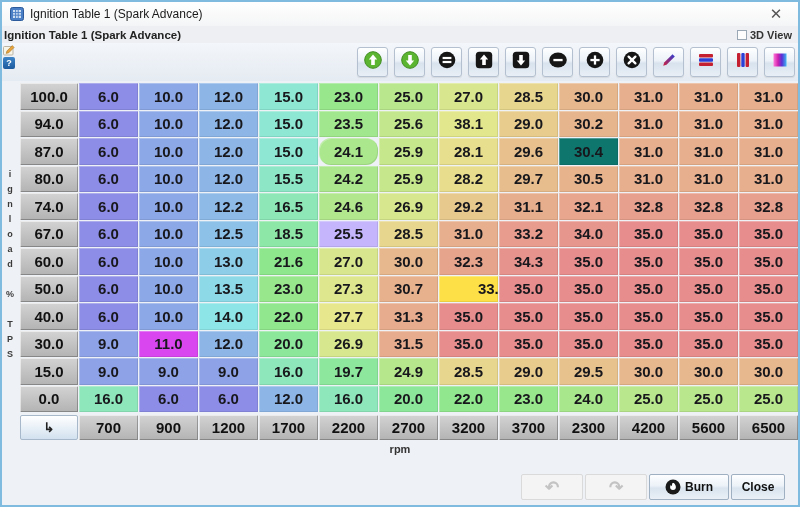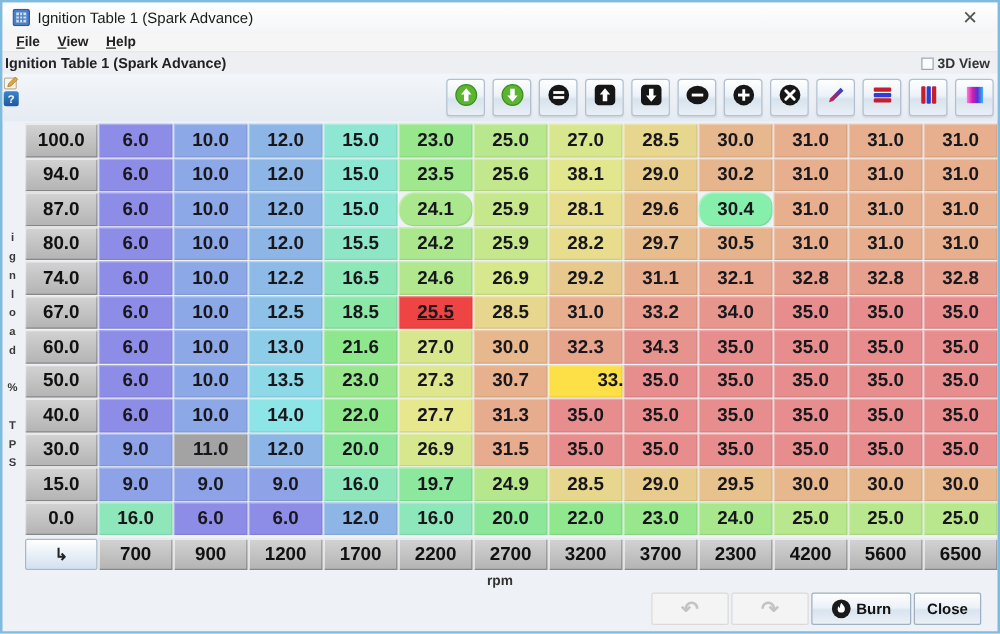--- a/index.html
+++ b/index.html
@@ -58,25 +58,20 @@
   <div class="titlebar">
     <svg width="14" height="14" viewBox="0 0 14 14">
       <rect x="0.5" y="0.5" width="13" height="13" rx="2" fill="#4a7fc6" stroke="#2c5a9a"></rect>
       <rect x="3" y="3" width="8" height="8" fill="#cfe0f2"></rect>
       <path d="M3 5.6h8M3 8.2h8M5.6 3v8M8.2 3v8" stroke="#4a7fc6" stroke-width="1"></path>
     </svg>
     <span class="title-text">Ignition Table 1 (Spark Advance)</span>
     <span class="close-btn">✕</span>
   </div>
 
-  <div class="menubar">
-      <div class="menu-item"><u>F</u>ile</div>
-      <div class="menu-item"><u>V</u>iew</div>
-      <div class="menu-item"><u>H</u>elp</div>
-    </div>
 
   <div class="panel-header">
     <span>Ignition Table 1 (Spark Advance)</span>
     <span class="view3d">
       <span class="checkbox"></span>
       <span>3D View</span>
     </span>
   </div>
 
   <div class="toolbar">
@@ -210,21 +205,21 @@
         <div class="cell" style="background: rgb(231, 175, 141);">31.0</div>
         <div class="ylabel-cell">87.0</div>
         <div class="cell" style="background: rgb(141, 141, 231);">6.0</div>
         <div class="cell" style="background: rgb(141, 168, 231);">10.0</div>
         <div class="cell" style="background: rgb(141, 182, 231);">12.0</div>
         <div class="cell" style="background: rgb(141, 231, 210);">15.0</div>
         <div class="cell" style="background: rgb(171, 231, 141); border-radius: 12px;">24.1</div>
         <div class="cell" style="background: rgb(199, 231, 141);">25.9</div>
         <div class="cell" style="background: rgb(231, 223, 141);">28.1</div>
         <div class="cell" style="background: rgb(231, 192, 141);">29.6</div>
-        <div class="cell" style="background: #86efac; border-radius: 11px;">30.4</div>
+        <div class="cell" style="background: #0f766e;">30.4</div>
         <div class="cell" style="background: rgb(231, 175, 141);">31.0</div>
         <div class="cell" style="background: rgb(231, 175, 141);">31.0</div>
         <div class="cell" style="background: rgb(231, 175, 141);">31.0</div>
         <div class="ylabel-cell">80.0</div>
         <div class="cell" style="background: rgb(141, 141, 231);">6.0</div>
         <div class="cell" style="background: rgb(141, 168, 231);">10.0</div>
         <div class="cell" style="background: rgb(141, 182, 231);">12.0</div>
         <div class="cell" style="background: rgb(141, 231, 198);">15.5</div>
         <div class="cell" style="background: rgb(172, 231, 141);">24.2</div>
         <div class="cell" style="background: rgb(199, 231, 141);">25.9</div>
@@ -245,21 +240,21 @@
         <div class="cell" style="background: rgb(231, 174, 141);">31.1</div>
         <div class="cell" style="background: rgb(231, 166, 141);">32.1</div>
         <div class="cell" style="background: rgb(231, 160, 141);">32.8</div>
         <div class="cell" style="background: rgb(231, 160, 141);">32.8</div>
         <div class="cell" style="background: rgb(231, 160, 141);">32.8</div>
         <div class="ylabel-cell">67.0</div>
         <div class="cell" style="background: rgb(141, 141, 231);">6.0</div>
         <div class="cell" style="background: rgb(141, 168, 231);">10.0</div>
         <div class="cell" style="background: rgb(141, 193, 231);">12.5</div>
         <div class="cell" style="background: rgb(141, 231, 166);">18.5</div>
-        <div class="cell" style="background: #ef4444; text-decoration: underline;">25.5</div>
+        <div class="cell" style="background: #c4b5fd;">25.5</div>
         <div class="cell" style="background: rgb(231, 214, 141);">28.5</div>
         <div class="cell" style="background: rgb(231, 175, 141);">31.0</div>
         <div class="cell" style="background: rgb(231, 156, 141);">33.2</div>
         <div class="cell" style="background: rgb(231, 150, 141);">34.0</div>
         <div class="cell" style="background: rgb(231, 141, 141);">35.0</div>
         <div class="cell" style="background: rgb(231, 141, 141);">35.0</div>
         <div class="cell" style="background: rgb(231, 141, 141);">35.0</div>
         <div class="ylabel-cell">60.0</div>
         <div class="cell" style="background: rgb(141, 141, 231);">6.0</div>
         <div class="cell" style="background: rgb(141, 168, 231);">10.0</div>
@@ -294,21 +289,21 @@
         <div class="cell" style="background: rgb(231, 231, 141);">27.7</div>
         <div class="cell" style="background: rgb(231, 172, 141);">31.3</div>
         <div class="cell" style="background: rgb(231, 141, 141);">35.0</div>
         <div class="cell" style="background: rgb(231, 141, 141);">35.0</div>
         <div class="cell" style="background: rgb(231, 141, 141);">35.0</div>
         <div class="cell" style="background: rgb(231, 141, 141);">35.0</div>
         <div class="cell" style="background: rgb(231, 141, 141);">35.0</div>
         <div class="cell" style="background: rgb(231, 141, 141);">35.0</div>
         <div class="ylabel-cell">30.0</div>
         <div class="cell" style="background: rgb(141, 162, 231);">9.0</div>
-        <div class="cell" style="background: #a3a3a3; text-align: center;">11.0</div>
+        <div class="cell" style="background: #d946ef; text-align: center;">11.0</div>
         <div class="cell" style="background: rgb(141, 182, 231);">12.0</div>
         <div class="cell" style="background: rgb(141, 231, 154);">20.0</div>
         <div class="cell" style="background: rgb(214, 231, 141);">26.9</div>
         <div class="cell" style="background: rgb(231, 171, 141);">31.5</div>
         <div class="cell" style="background: rgb(231, 141, 141);">35.0</div>
         <div class="cell" style="background: rgb(231, 141, 141);">35.0</div>
         <div class="cell" style="background: rgb(231, 141, 141);">35.0</div>
         <div class="cell" style="background: rgb(231, 141, 141);">35.0</div>
         <div class="cell" style="background: rgb(231, 141, 141);">35.0</div>
         <div class="cell" style="background: rgb(231, 141, 141);">35.0</div>

